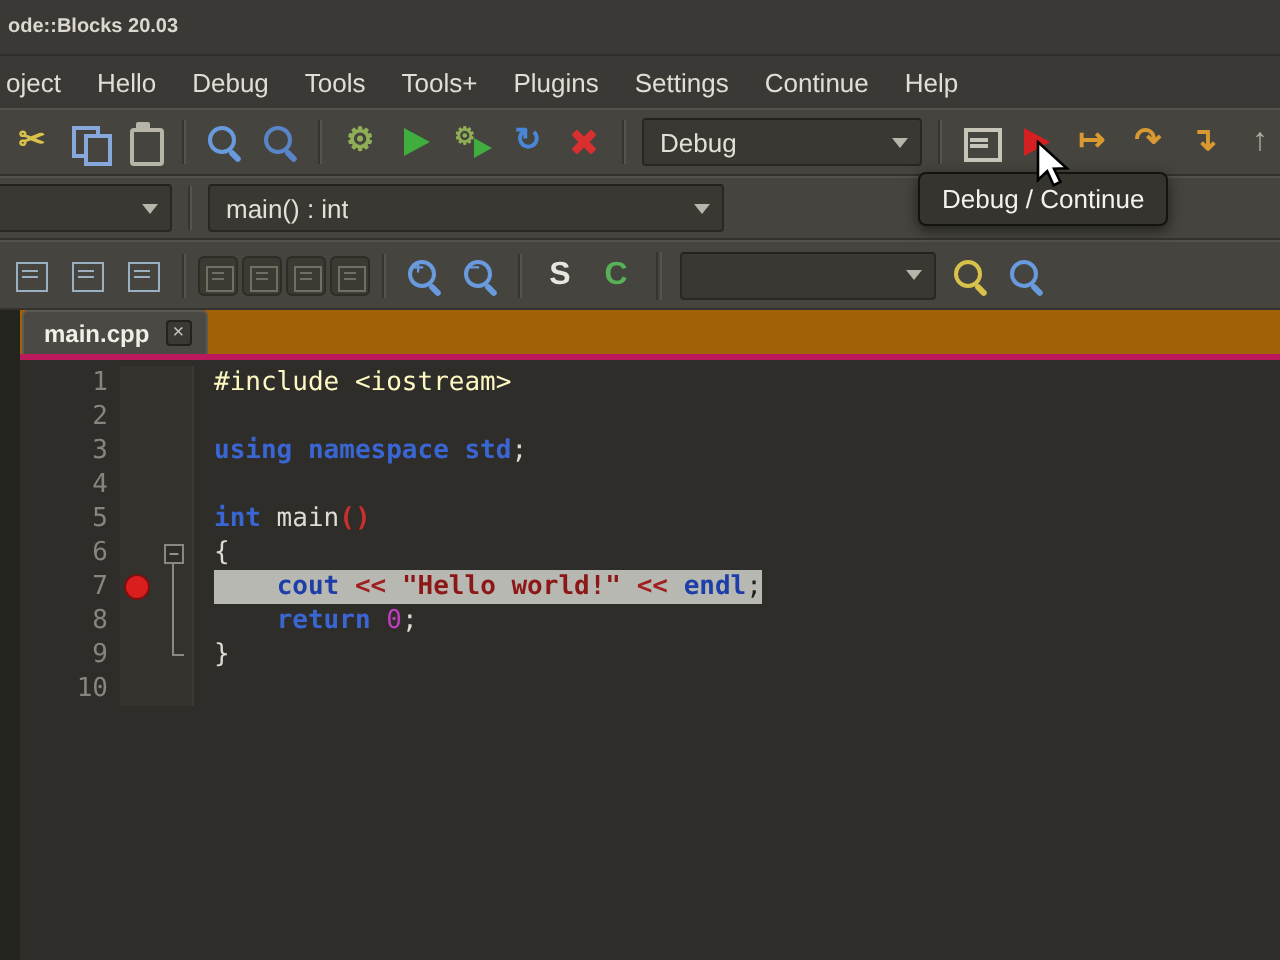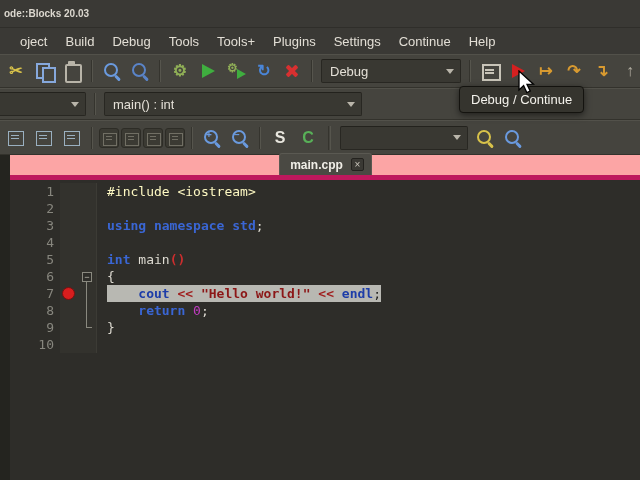--- a/index.html
+++ b/index.html
@@ -4,21 +4,21 @@
 <style>
   *{box-sizing:border-box;margin:0;padding:0;}
   html,body{width:640px;height:480px;overflow:hidden;}
   body{background:#24241f;font-family:"Liberation Sans",sans-serif;position:relative;}
 
   .titlebar{height:28px;background:#3a3935;color:#dcd8cf;font-weight:bold;font-size:10px;
     line-height:28px;padding-left:4px;border-bottom:1px solid #2f2e2a;}
 
   .menubar{height:26px;background:#3a3935;display:flex;align-items:center;font-size:13px;color:#e2ded5;}
   .menu-item{padding:0 9px;height:100%;display:flex;align-items:center;white-space:nowrap;}
-  .menu-item:first-child{padding-left:20px;text-align:center;}
+  .menu-item:first-child{padding-left:3px;text-align:center;}
 
   .toolbar{background:#45443e;display:flex;align-items:center;border-top:1px solid #52514a;
     border-bottom:1px solid #33322c;padding:0 2px;width:640px;overflow:hidden;}
   .row1{height:34px;}
   .row2{height:32px;}
   .row3{height:35px;}
 
   .tbtn{width:26px;height:26px;display:flex;align-items:center;justify-content:center;margin:0 1px;
     border-radius:3px;flex:none;}
   .tbtn.dark{width:20px;height:20px;background:#3b3a33;border:1px solid #2d2c26;}
@@ -57,22 +57,22 @@
 
   .combo{height:24px;background:#393832;border:1px solid #282722;border-top-color:#23221d;
     display:flex;align-items:center;justify-content:space-between;padding:0 6px 0 8px;color:#e4e0d7;
     font-size:13px;border-radius:2px;margin:0 3px;flex:none;}
   .combo-text{white-space:nowrap;overflow:hidden;}
   .combo-arrow{width:0;height:0;border-left:4px solid transparent;border-right:4px solid transparent;
     border-top:5px solid #b9b5aa;margin-left:6px;flex:none;}
   .scope-combo{width:118px;margin-left:-34px;}
   .fn-combo{width:258px;}
 
-  .tabbar{height:25px;background:#fca5a5;margin-left:10px;display:flex;align-items:flex-end;
-    border-bottom:5px solid #be185d;justify-content:center;}
+  .tabbar{height:25px;background:#a16207;margin-left:10px;display:flex;align-items:flex-end;
+    border-bottom:3px solid #be185d;}
   .tab{height:22px;background:#4a4943;border:1px solid #5a5952;border-bottom:none;
     border-radius:3px 3px 0 0;display:flex;align-items:center;gap:8px;padding:0 7px 0 10px;
     color:#f0eee7;font-size:12px;font-weight:bold;margin-left:1px;}
   .tab-close{width:13px;height:13px;border:1px solid #23221e;background:#3a3934;color:#cac6bc;
     font-size:10px;line-height:11px;text-align:center;border-radius:2px;font-weight:normal;}
 
   .editor{margin-left:10px;height:300px;background:#2e2d29;font-family:"DejaVu Sans Mono",monospace;
     font-size:13px;padding-top:3px;position:relative;}
   .line{display:flex;height:17px;line-height:17px;}
   .lnum{width:50px;text-align:right;padding-right:6px;color:#87867e;flex:none;}
@@ -103,21 +103,21 @@
 </style>
 <style>.tok-pp{color:#fef9c3}.tok-kw{color:#3a66d4}.tok-op{color:#cc2e2e}.tok-str{color:#a82424}.tok-num{color:#c13cc1}.tok-pl{color:#dedbd2}</style></head>
 <body>
 
 <div class="titlebar">
   <span>ode::Blocks 20.03</span>
 </div>
 
 <div class="menubar" id="menubar">
     <div class="menu-item">oject</div>
-    <div class="menu-item">Build</div>
+    <div class="menu-item">Hello</div>
     <div class="menu-item">Debug</div>
     <div class="menu-item">Tools</div>
     <div class="menu-item">Tools+</div>
     <div class="menu-item">Plugins</div>
     <div class="menu-item">Settings</div>
     <div class="menu-item">Continue</div>
     <div class="menu-item">Help</div>
   </div>
 
 <div class="toolbar row1" id="toolbar-main">

